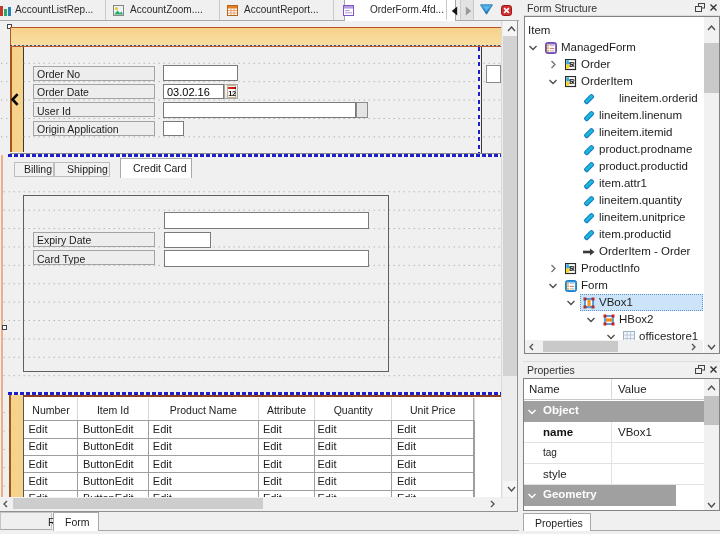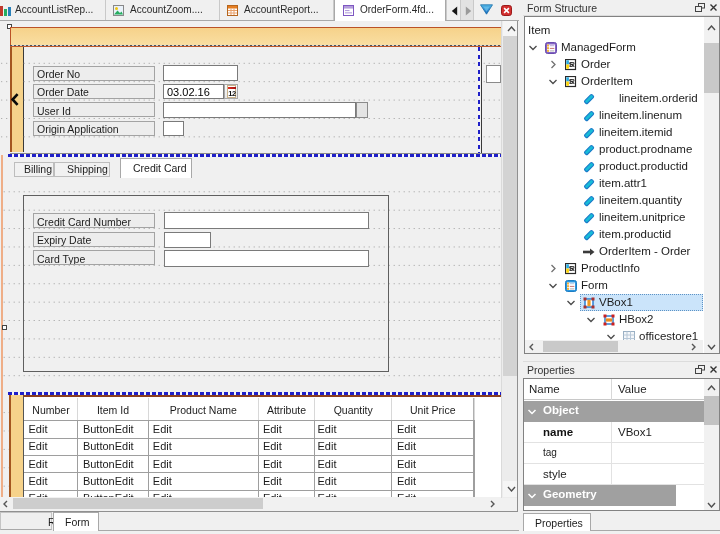--- a/index.html
+++ b/index.html
@@ -31,21 +31,21 @@
 <div class="abs" id="doctabs">
   <div class="dtab" style="left:0; width:106px;">
       <span class="lbl" style="left:15px;">AccountListRep...</span>
     </div>
   <div class="dtab" style="left:106px; width:114px;">
       <span class="lbl" style="left:24px;">AccountZoom....</span>
     </div>
   <div class="dtab" style="left:220px; width:114px;">
       <span class="lbl" style="left:24px;">AccountReport...</span>
     </div>
-  <div class="dtab active" style="left:334px; width:112px;text-align:center;">
+  <div class="dtab active" style="left:344px; width:112px;text-align:center;">
       <span class="lbl" style="left:25px;">OrderForm.4fd...</span>
     </div>
 
   <svg class="abs" style="left:0px; top:5px;" width="11" height="11">
       <rect x="0" y="1" width="3" height="10" fill="#c0392b"></rect>
       <rect x="4" y="4" width="3" height="7" fill="#27ae60"></rect>
       <rect x="8" y="2" width="3" height="9" fill="#2980b9"></rect>
     </svg>
   <svg class="abs" style="left:113px; top:5px;" width="11" height="11">
       <rect x="0.5" y="0.5" width="10" height="10" fill="#eaf2fa" stroke="#888"></rect>
@@ -130,21 +130,20 @@
 
   <div class="abs" style="left:1px; top:134px; width:2px; height:342px; background:#efae87;"></div>
 
   <div class="abs" style="left:14px; top:141px; width:40px; height:15px; background:#f1f1f1; border:1px solid #bdbdbd; font-size:10.5px; color:#1c1c1c; padding:0 0 0 9px;">Billing</div>
   <div class="abs" style="left:54px; top:141px; width:56px; height:15px; background:#f1f1f1; border:1px solid #bdbdbd; font-size:10.5px; color:#1c1c1c; padding:0 0 0 12px;">Shipping</div>
   <div class="abs" style="left:120px; top:136.5px; width:72px; height:20px; background:#fff; border:1px solid #a8a8a8; border-bottom:none; font-size:10.5px; color:#1c1c1c; padding:3px 0 0 12px;">Credit Card</div>
 
   <div class="abs dots" style="left:3px; top:157px; width:498px; height:214px; background-position:3.7px 4.6px;"></div>
 
   <div class="abs" style="left:23px; top:174px; width:366px; height:177px; border:1px solid #5f5f5f;"></div>
-  <div class="fldlabel" style="top:192.2px; width:122px;">Credit Card Number</div>
   <div class="fldlabel" style="top:210.6px;">Expiry Date</div>
   <div class="fldlabel" style="top:229px;">Card Type</div>
   <div class="fldinput" style="left:164px; top:191.2px; width:205px; height:16.5px;"></div>
   <div class="fldinput" style="left:164px; top:210.6px; width:47px; height:16px;"></div>
   <div class="fldinput" style="left:164px; top:229px; width:205px; height:16.5px;"></div>
 
   <div class="handle" style="left:1.5px; top:304px;"></div>
 
   <div class="bdash-h" style="left:8px; top:371px; width:493px;"></div>
   <div class="abs dots" style="left:3px; top:375px; width:7px; height:100px; background-position:3.7px 7.4px;"></div>

